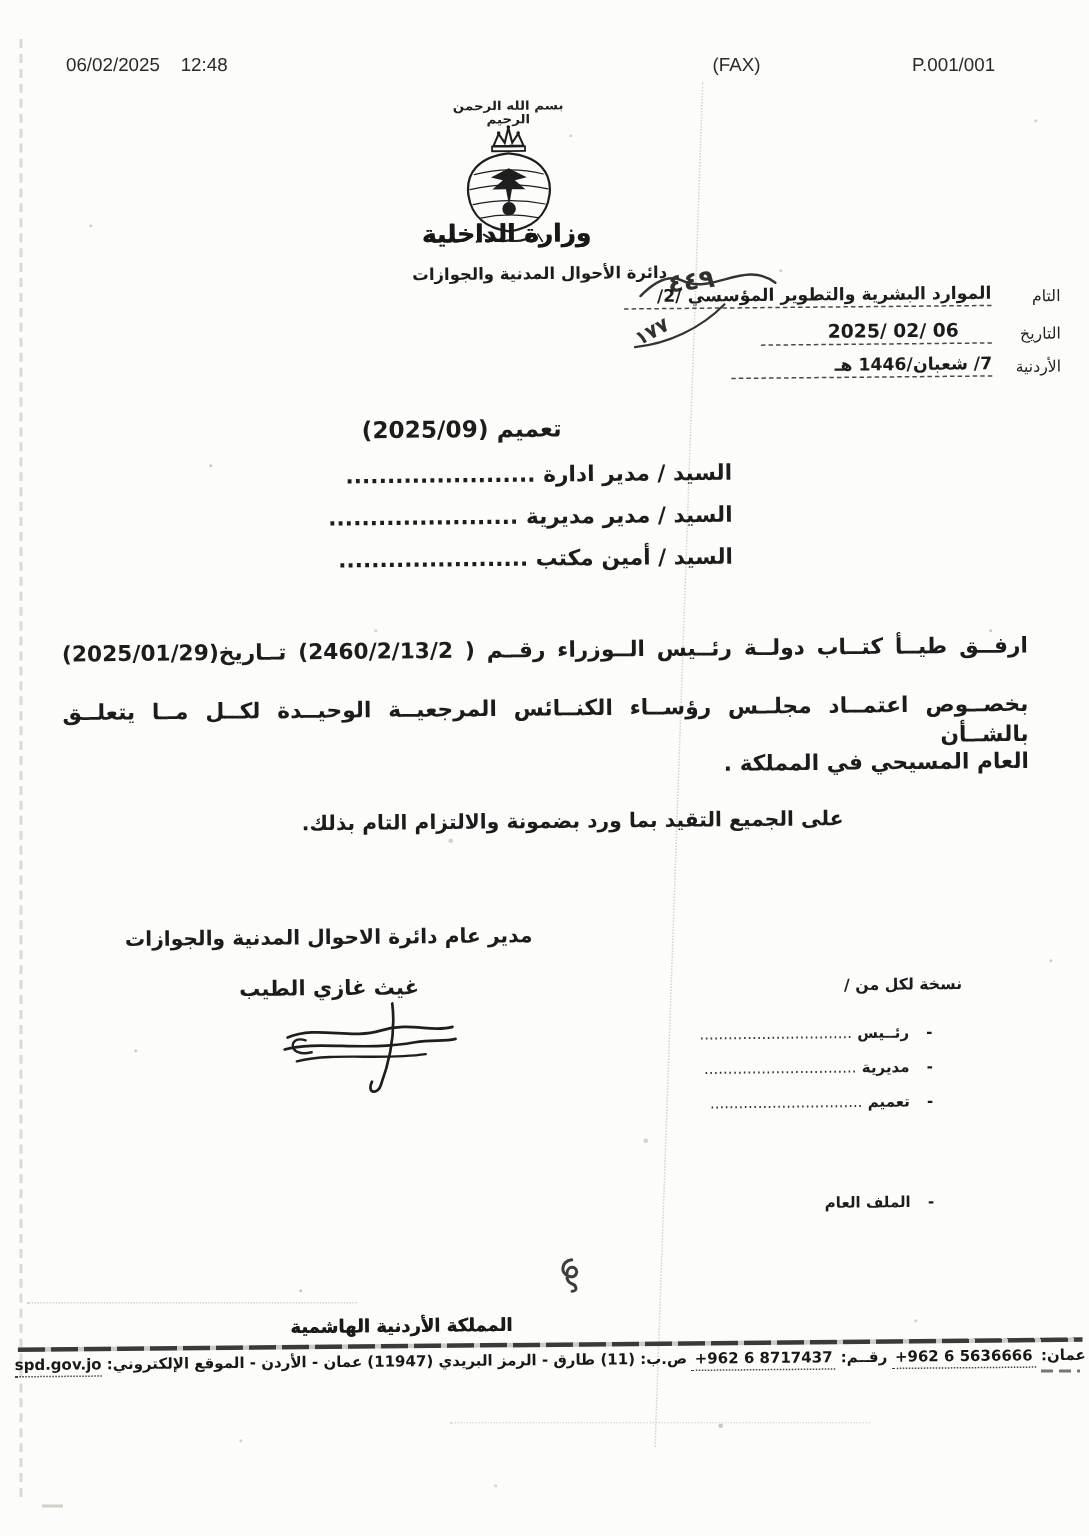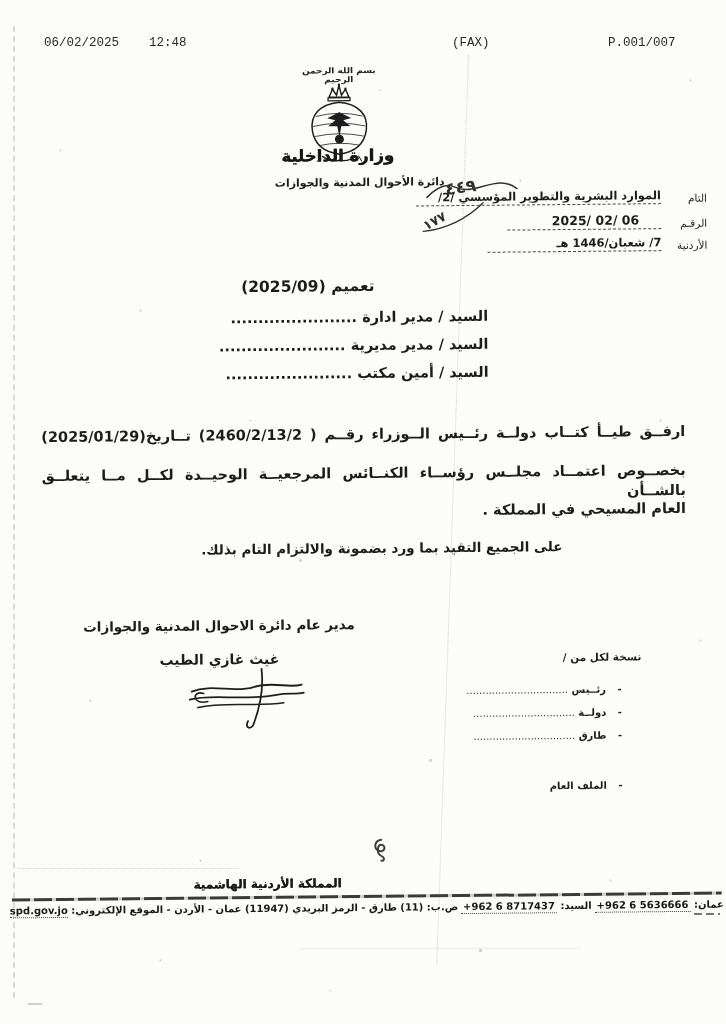--- a/index.html
+++ b/index.html
@@ -3,23 +3,23 @@
 <meta charset="utf-8">
 <style>
   html,body{margin:0;padding:0;background:#e8e8e8;}
   .page{
     position:relative;width:726px;height:1024px;margin:0 auto;
     background:#fcfcfa;overflow:hidden;
     font-family:"DejaVu Sans",sans-serif;color:#1c1c1c;
   }
   
   .fax-header{position:absolute;top:36px;left:0;width:100%;height:18px;
-    font-family:Liberation Mono, monospace;font-size:12.5px;color:#2b2b2b;}
+    font-family:Liberation Sans, sans-serif;font-size:12.5px;color:#2b2b2b;}
   .fax-left{position:absolute;left:44px;white-space:pre;}
-  .fax-mid{position:absolute;left:452px;}
+  .fax-mid{position:absolute;left:475px;}
   .fax-right{position:absolute;left:608px;}
   
   .edge-line{position:absolute;left:13px;top:26px;height:972px;width:0;
     border-left:2px dashed #b7b3ad;opacity:.45;}
   .fold-line{position:absolute;left:468px;top:55px;height:910px;width:0;
     border-left:1px dotted #ccc7c0;transform:rotate(2deg);transform-origin:top center;opacity:.8;}
   .speckles{position:absolute;left:0;top:0;width:1px;height:1px;border-radius:50%;
     box-shadow:140px 310px 0 .5px #cbc7c0,520px 180px 0 .5px #d2cec8,300px 560px 0 1px #d5d1ca,
     660px 420px 0 .5px #ccc8c2,90px 700px 0 .5px #d0ccc5,430px 760px 0 1px #d6d2cb,
     200px 860px 0 .5px #c9c5bf,610px 880px 0 .5px #d3cfc8,60px 150px 0 .5px #d4d0c9,
@@ -86,21 +86,21 @@
   svg .stroke{fill:none;stroke:#1e1e1e;stroke-linecap:round;}
 </style>
 </head>
 <body>
 
 <div class="page">
 
   <div class="fax-header">
     <span class="fax-left">06/02/2025    12:48</span>
     <span class="fax-mid">(FAX)</span>
-    <span class="fax-right">P.001/007</span>
+    <span class="fax-right">P.001/001</span>
   </div>
 
   <div class="edge-line"></div>
   <div class="fold-line"></div>
   <div class="speckles"></div>
   <div class="noise-dash-a"></div>
   <div class="noise-dash-b"></div>
   <div class="noise-dash-c"></div>
   <div class="noise-dash-d"></div>
 
@@ -123,21 +123,21 @@
     </svg>
 
     <div class="ministry">وزارة الداخلية</div>
     <div class="dept">دائرة الأحوال المدنية والجوازات</div>
 
     <div class="ref-row" style="top:191px">
       <span class="ref-label">التام</span>
       <span class="ref-value w-num">الموارد البشرية والتطوير المؤسسي /2/</span>
     </div>
     <div class="ref-row" style="top:215px">
-      <span class="ref-label">الرقـم</span>
+      <span class="ref-label">التاريخ</span>
       <span class="ref-value w-date" dir="ltr">2025/ 02/ 06</span>
     </div>
     <div class="ref-row" style="top:238px">
       <span class="ref-label">الأردنية</span>
       <span class="ref-value w-hijri">7/ شعبان/1446 هـ</span>
     </div>
 
     <svg class="handwriting" width="140" height="75" viewBox="0 0 140 75">
       <text x="72" y="24" font-size="17" font-weight="bold" fill="#1a1a1a" transform="rotate(-7 72 24)" font-family="DejaVu Sans">٤٤٩</text>
       <path class="stroke" stroke-width="1.6" d="M112 22 C92 6 70 30 50 20 C40 15 30 22 22 30"></path>
@@ -176,46 +176,46 @@
     </svg>
 
     <div class="copies-header">نسخة لكل من /</div>
     <div class="copy-item" style="top:686px">
       <span class="copy-dash">-</span>
       <span>رئــيس</span>
       <span class="copy-dots">................................</span>
     </div>
     <div class="copy-item" style="top:709px">
       <span class="copy-dash">-</span>
-      <span>دولــة</span>
+      <span>مديرية</span>
       <span class="copy-dots">................................</span>
     </div>
     <div class="copy-item" style="top:732px">
       <span class="copy-dash">-</span>
-      <span>طارق</span>
+      <span>تعميم</span>
       <span class="copy-dots">................................</span>
     </div>
-    <div class="copy-item" style="top:782px">
+    <div class="copy-item" style="top:799px">
       <span class="copy-dash">-</span>
       <span>الملف العام</span>
     </div>
 
     <svg class="ink-blob" width="22" height="28" viewBox="0 0 22 28">
       <path class="stroke" stroke-width="2" d="M12 4 C5 5 4 13 10 15 C16 17 17 9 12 9 C8 9 7 18 12 20 C15 21 16 25 12 25"></path>
     </svg>
 
     <div class="kingdom">المملكة الأردنية الهاشمية</div>
     <div class="footer-rule"></div>
     <div class="contact">
       <span>
         <span>عمان:</span>
         <span class="num">+962 6 5636666</span>
       </span>
       <span>
-        <span>السيد:</span>
+        <span>رقــم:</span>
         <span class="num">+962 6 8717437</span>
       </span>
       <span>
         <span>ص.ب: (11) طارق - الرمز البريدي (11947) عمان - الأردن - الموقع الإلكتروني:</span>
         <span class="site">spd.gov.jo</span>
       </span>
     </div>
 
   </div>
 </div>

